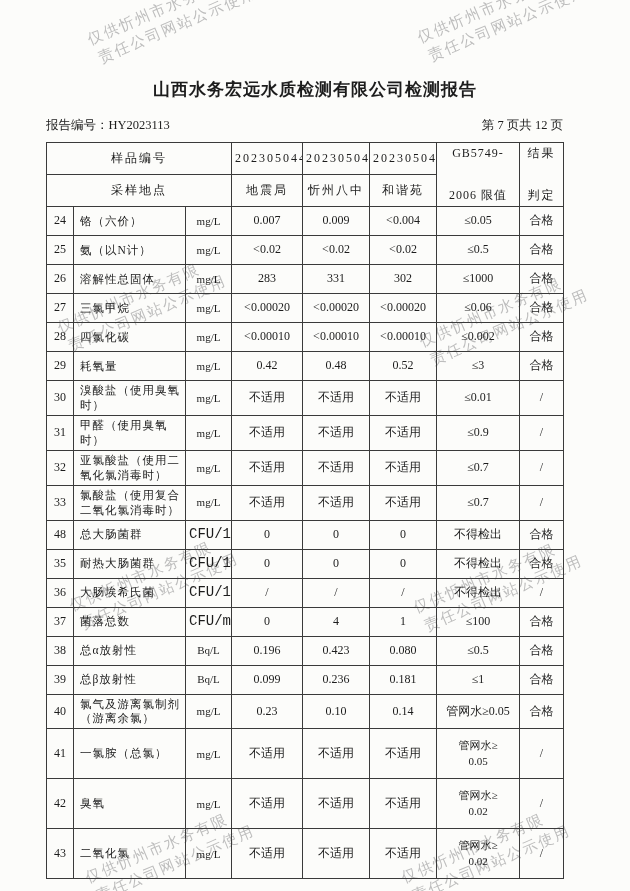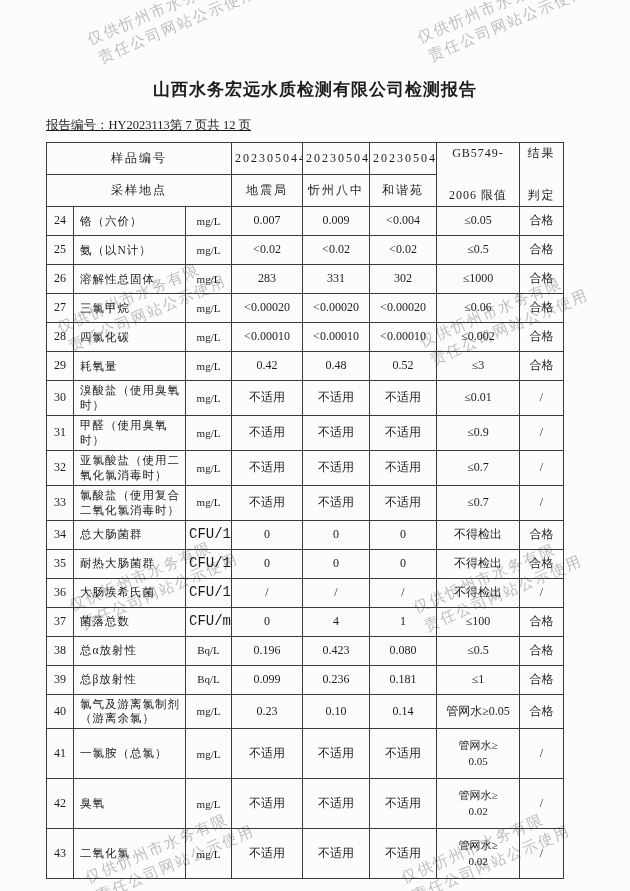--- a/index.html
+++ b/index.html
@@ -35,23 +35,22 @@
     text-align: center;
     font-family: Liberation Serif, serif;
     font-weight: 700;
     font-size: 17px;
     letter-spacing: 1px;
   }
   .meta {
     width: 517px;
     margin: 16px 4px 8px 46px;
     display: flex;
-    justify-content: flex-start;
+    justify-content: space-between;
     font-size: 12.5px;
-    text-decoration: underline;
   }
   
   table.report {
     position: relative;
     margin-left: 46px;
     width: 517px;
     border-collapse: collapse;
     table-layout: fixed;
     font-size: 12px;
   }
@@ -260,21 +259,21 @@
         <td class="no">33</td>
         <td class="item">氯酸盐（使用复合二氧化氯消毒时）</td>
         <td class="unit">mg/L</td>
         <td class="v1">不适用</td>
         <td class="v2">不适用</td>
         <td class="v3">不适用</td>
         <td class="limit">≤0.7</td>
         <td class="result">/</td>
       </tr>
         <tr>
-        <td class="no">34</td>
+        <td class="no">48</td>
         <td class="item">总大肠菌群</td>
         <td class="unit">CFU/100ml</td>
         <td class="v1">0</td>
         <td class="v2">0</td>
         <td class="v3">0</td>
         <td class="limit">不得检出</td>
         <td class="result">合格</td>
       </tr>
         <tr>
         <td class="no">35</td>

